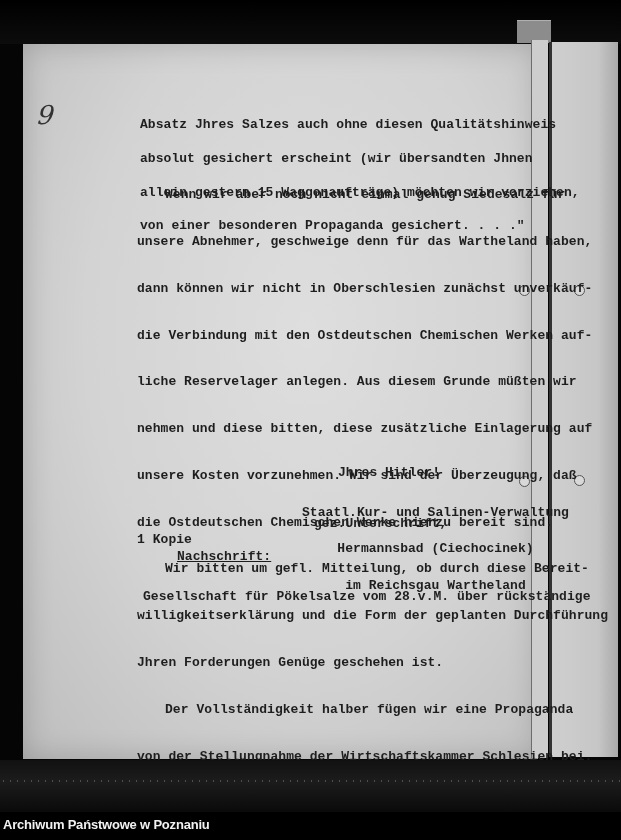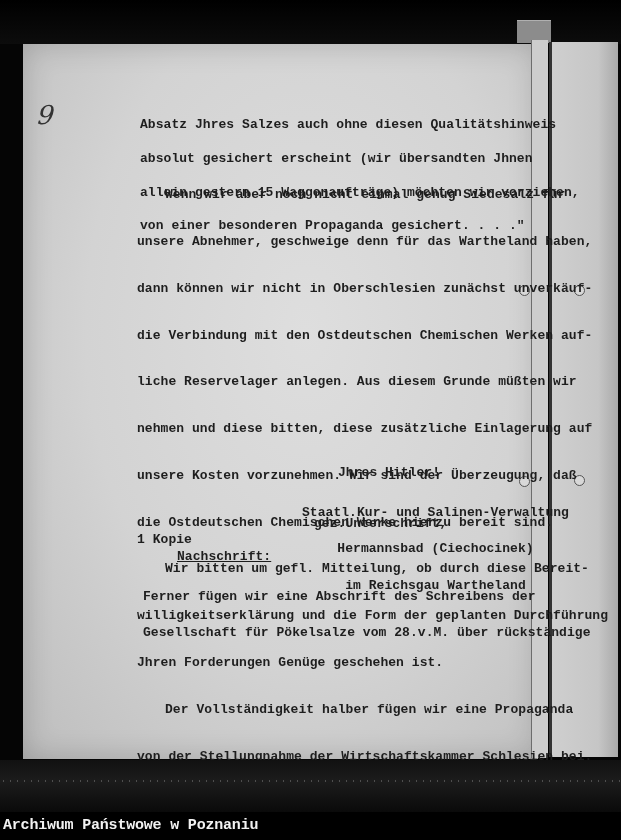--- a/index.html
+++ b/index.html
@@ -82,22 +82,22 @@
     .footer {
       position: absolute;
       left: 0; top: 812px;
       width: 621px; height: 28px;
       background: #000;
     }
     .footer-label {
       position: absolute;
       left: 3px; top: 5px;
       color: #f2f2f2;
-      font-family: Liberation Mono, monospace;
-      font-size: 15px;
+      font-family: Liberation Sans, sans-serif;
+      font-size: 13px;
       font-weight: bold;
       letter-spacing: -0.2px;
     }
     .page-number {
       position: absolute;
       left: 38px; top: 100px;
       font-family: "DejaVu Serif", serif;
       font-style: italic;
       font-size: 26px;
       color: #333;
@@ -181,21 +181,20 @@
     <span class="line">im Reichsgau Wartheland</span>
   </div>
 
   <div class="text block-sig">gez.Unterschrift,</div>
 
   <div class="text block-kopie">1 Kopie</div>
 
   <div class="text block-heading">Nachschrift:</div>
 
   <div class="text block-ps">
-    <span class="line">Ferner fügen wir eine Abschrift des Schreibens der</span>
     <span class="line">Gesellschaft für Pökelsalze vom 28.v.M. über rückständige</span>
   </div>
 
   <div class="bottom-band"></div>
   <div class="speckle"></div>
 </div>
 
 <div class="footer">
   <span class="footer-label">Archiwum Państwowe w Poznaniu</span>
 </div>

